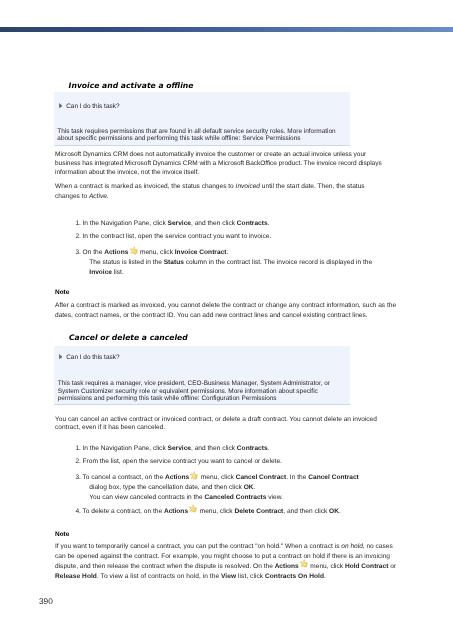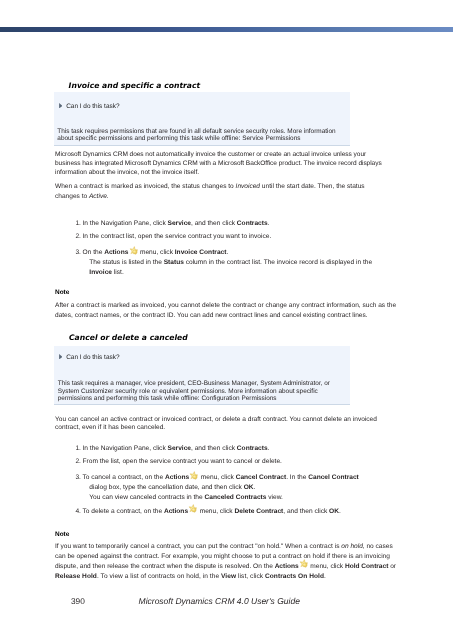--- a/index.html
+++ b/index.html
@@ -43,21 +43,21 @@
   .aicon{display:inline-block;width:9.8px;height:0;overflow:visible;position:relative;vertical-align:baseline;margin:0;}
   .aicon svg{position:absolute;left:0.3px;bottom:-0.5px;}
 </style>
 </head>
 <body>
 
 <div class="page">
   <div class="header-rule"></div>
   <div class="content" id="content">
 
-    <div class="sect-h" style="left:68.6px;top:80.6px">Invoice and specific a contract</div>
+    <div class="sect-h" style="left:68.6px;top:80.6px">Invoice and activate a offline</div>
 
     <div class="bluebox" style="left:53.7px;top:92.1px;width:296.8px;height:53.6px"></div>
     <div class="cando" style="left:58.9px;top:102.3px"><span class="tri"><svg width="3.6" height="5.6" viewBox="0 0 36 56">
             <path d="M1 1 L35 28 L1 55 Z" fill="#5a6878"></path>
           </svg></span><span>Can I do this task?</span></div>
 
     <div class="tb perm nowrap" style="left:57.3px;top:127.6px">This task requires permissions that are found in all default service security roles. More information</div>
     <div class="tb perm nowrap" style="left:57.3px;top:135.3px">about specific permissions and performing this task while offline: Service Permissions</div>
 
     <div class="tb tight nowrap" style="left:55px;top:149.7px">Microsoft Dynamics CRM does not automatically invoice the customer or create an actual invoice unless your</div>
@@ -166,15 +166,14 @@
                 <stop offset="1" stop-color="#e0bb3e"></stop>
               </radialGradient>
             </defs>
             <path d="M11.29 0.99 L12.92 7.18 L19.16 8.59 L13.77 12.04 L14.37 18.41 L9.42 14.36 L3.54 16.89 L5.86 10.93 L1.64 6.12 L8.03 6.49 Z" fill="url(#agrad)" stroke="#c79a19" stroke-width="0.45" stroke-linejoin="round"></path>
             <ellipse cx="12.4" cy="13.0" rx="5.2" ry="4.6" fill="url(#agrad2)" stroke="#c79a19" stroke-width="0.4"></ellipse>
             <ellipse cx="10.9" cy="11.4" rx="2.0" ry="1.7" fill="#fdf0a2" opacity="0.85"></ellipse>
           </svg></span> menu, click <b>Hold Contract</b> or</div>
     <div class="tb loose nowrap" style="left:55px;top:571.5px"><b>Release Hold</b>. To view a list of contracts on hold, in the <b>View</b> list, click <b>Contracts On Hold</b>.</div>
 
   </div>
-  <span class="pgnum" style="left:71px;top:596.2px">390</span>
-  <span class="ftitle" style="left:138.6px;top:596.2px">Microsoft Dynamics CRM 4.0 User's Guide</span>
+  <span class="pgnum" style="left:39px;top:596.2px">390</span>
 </div>
 
 </body></html>

